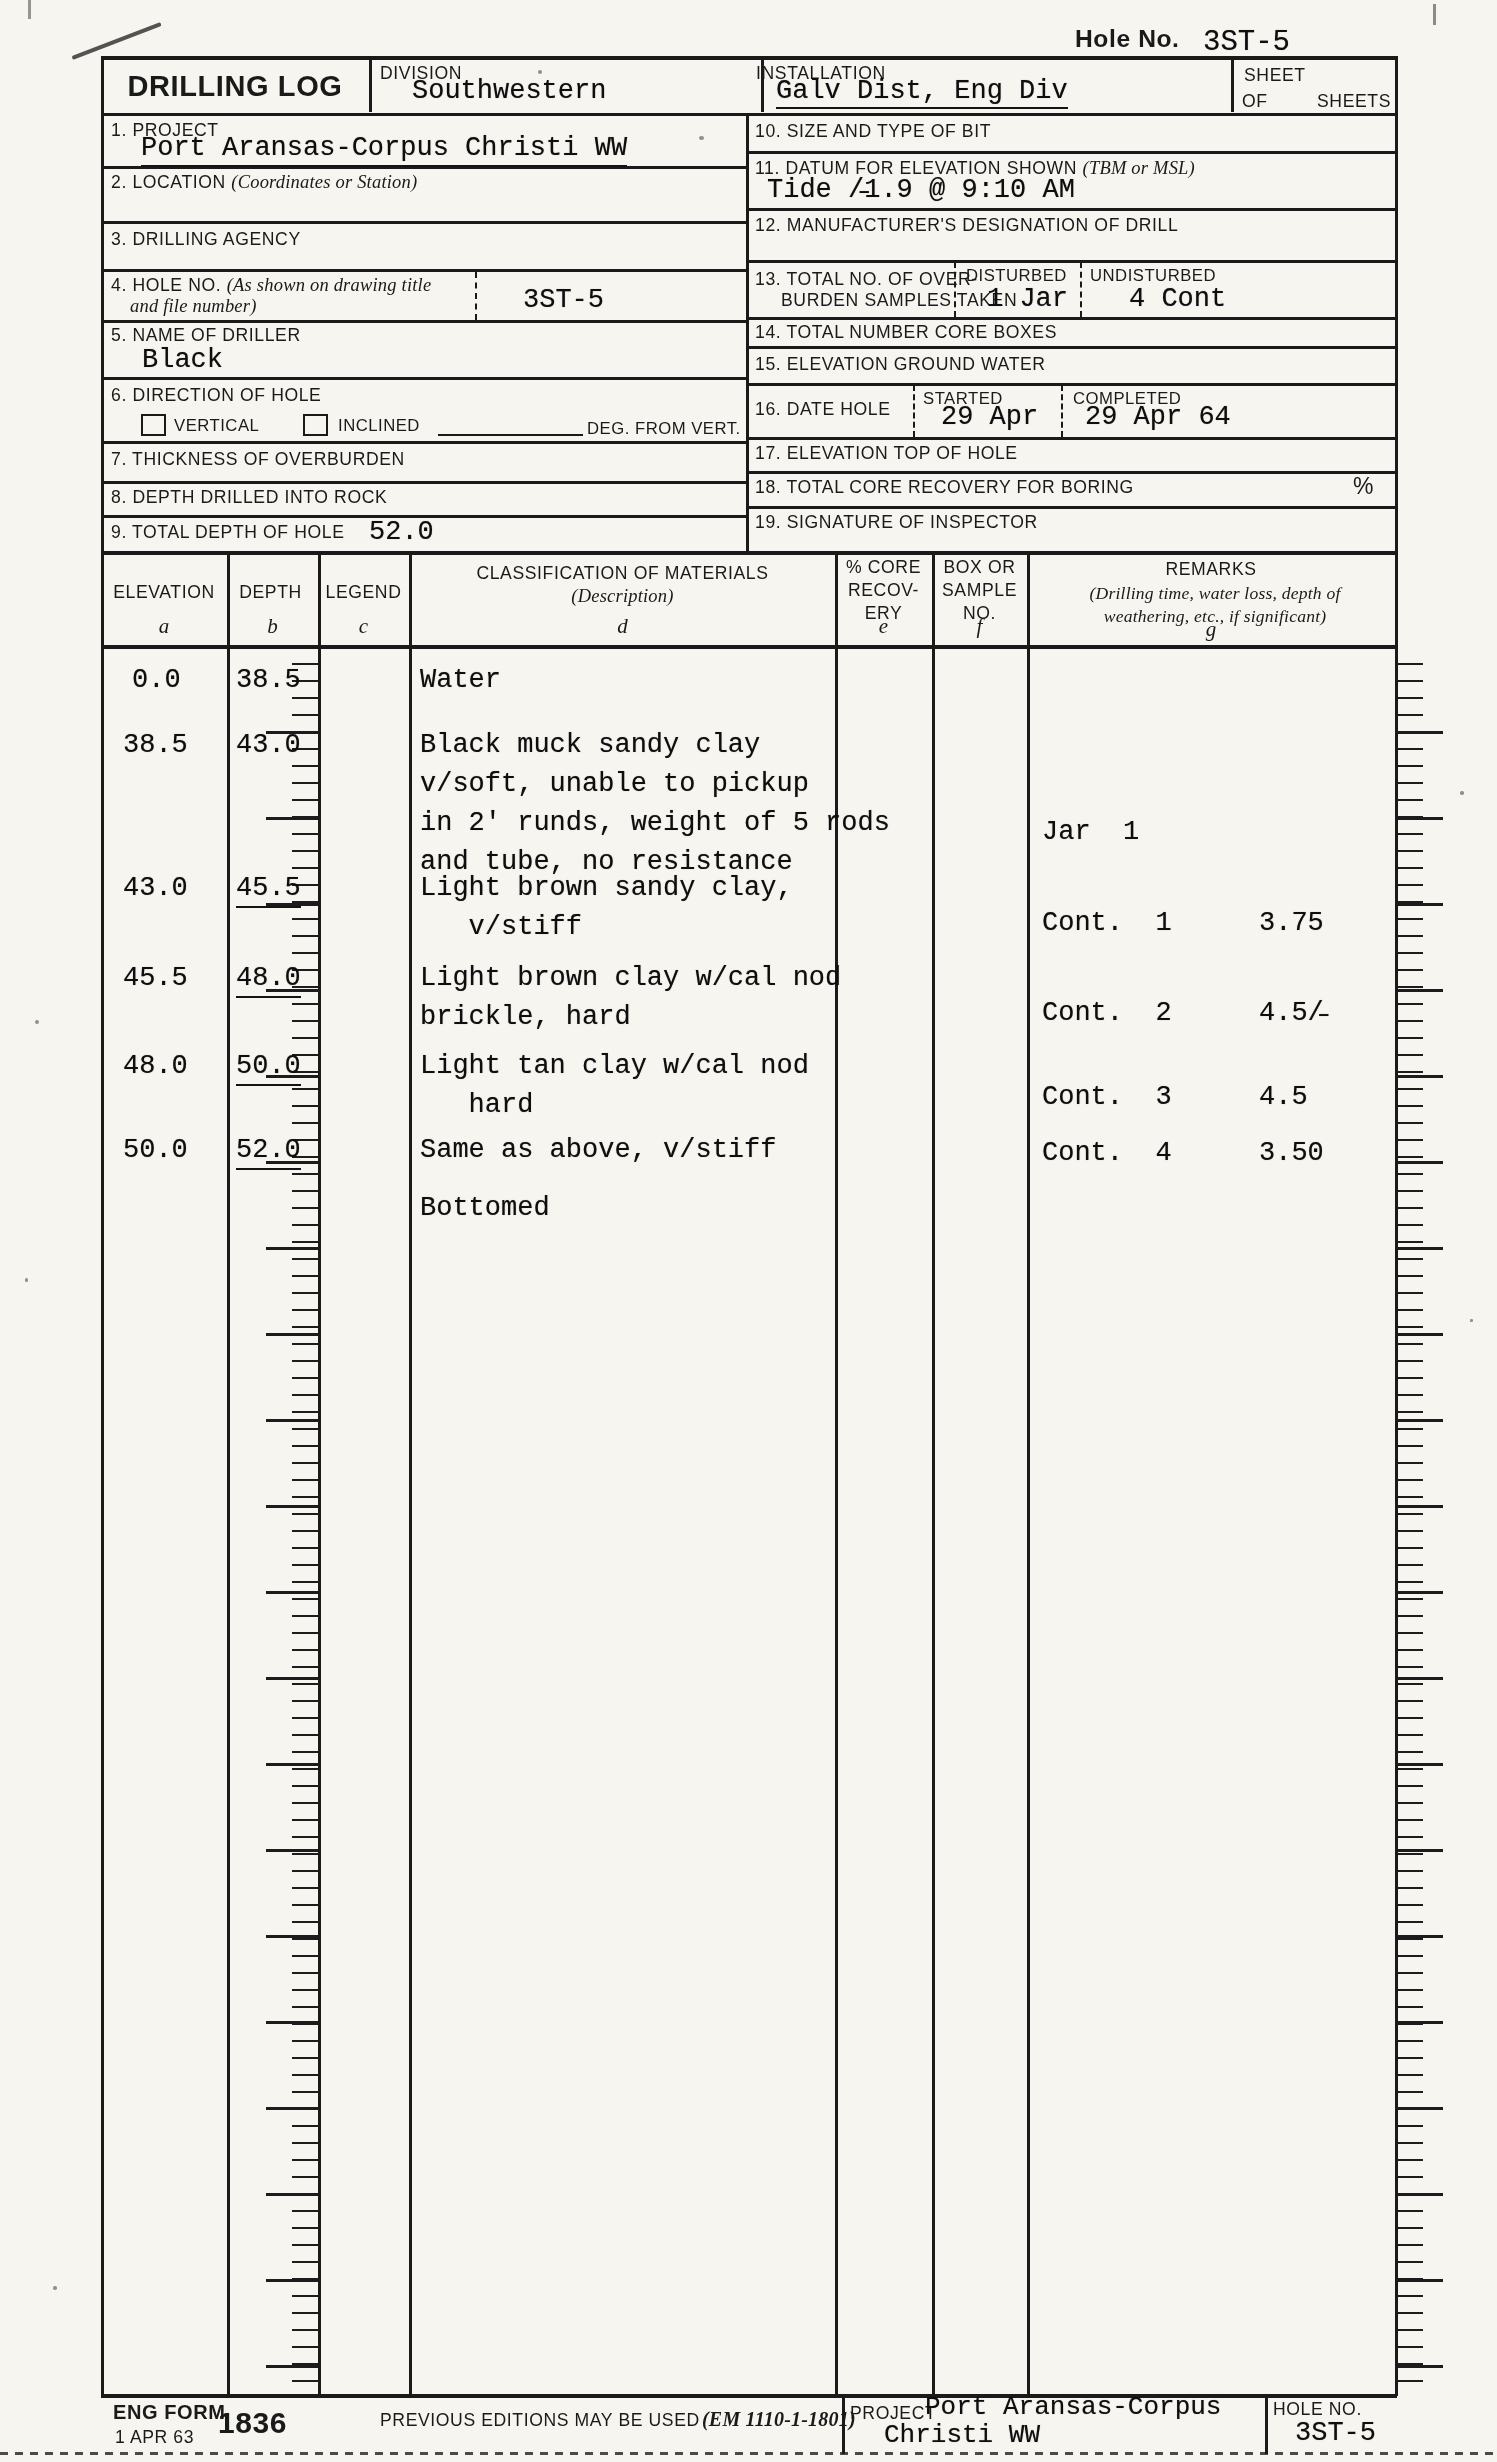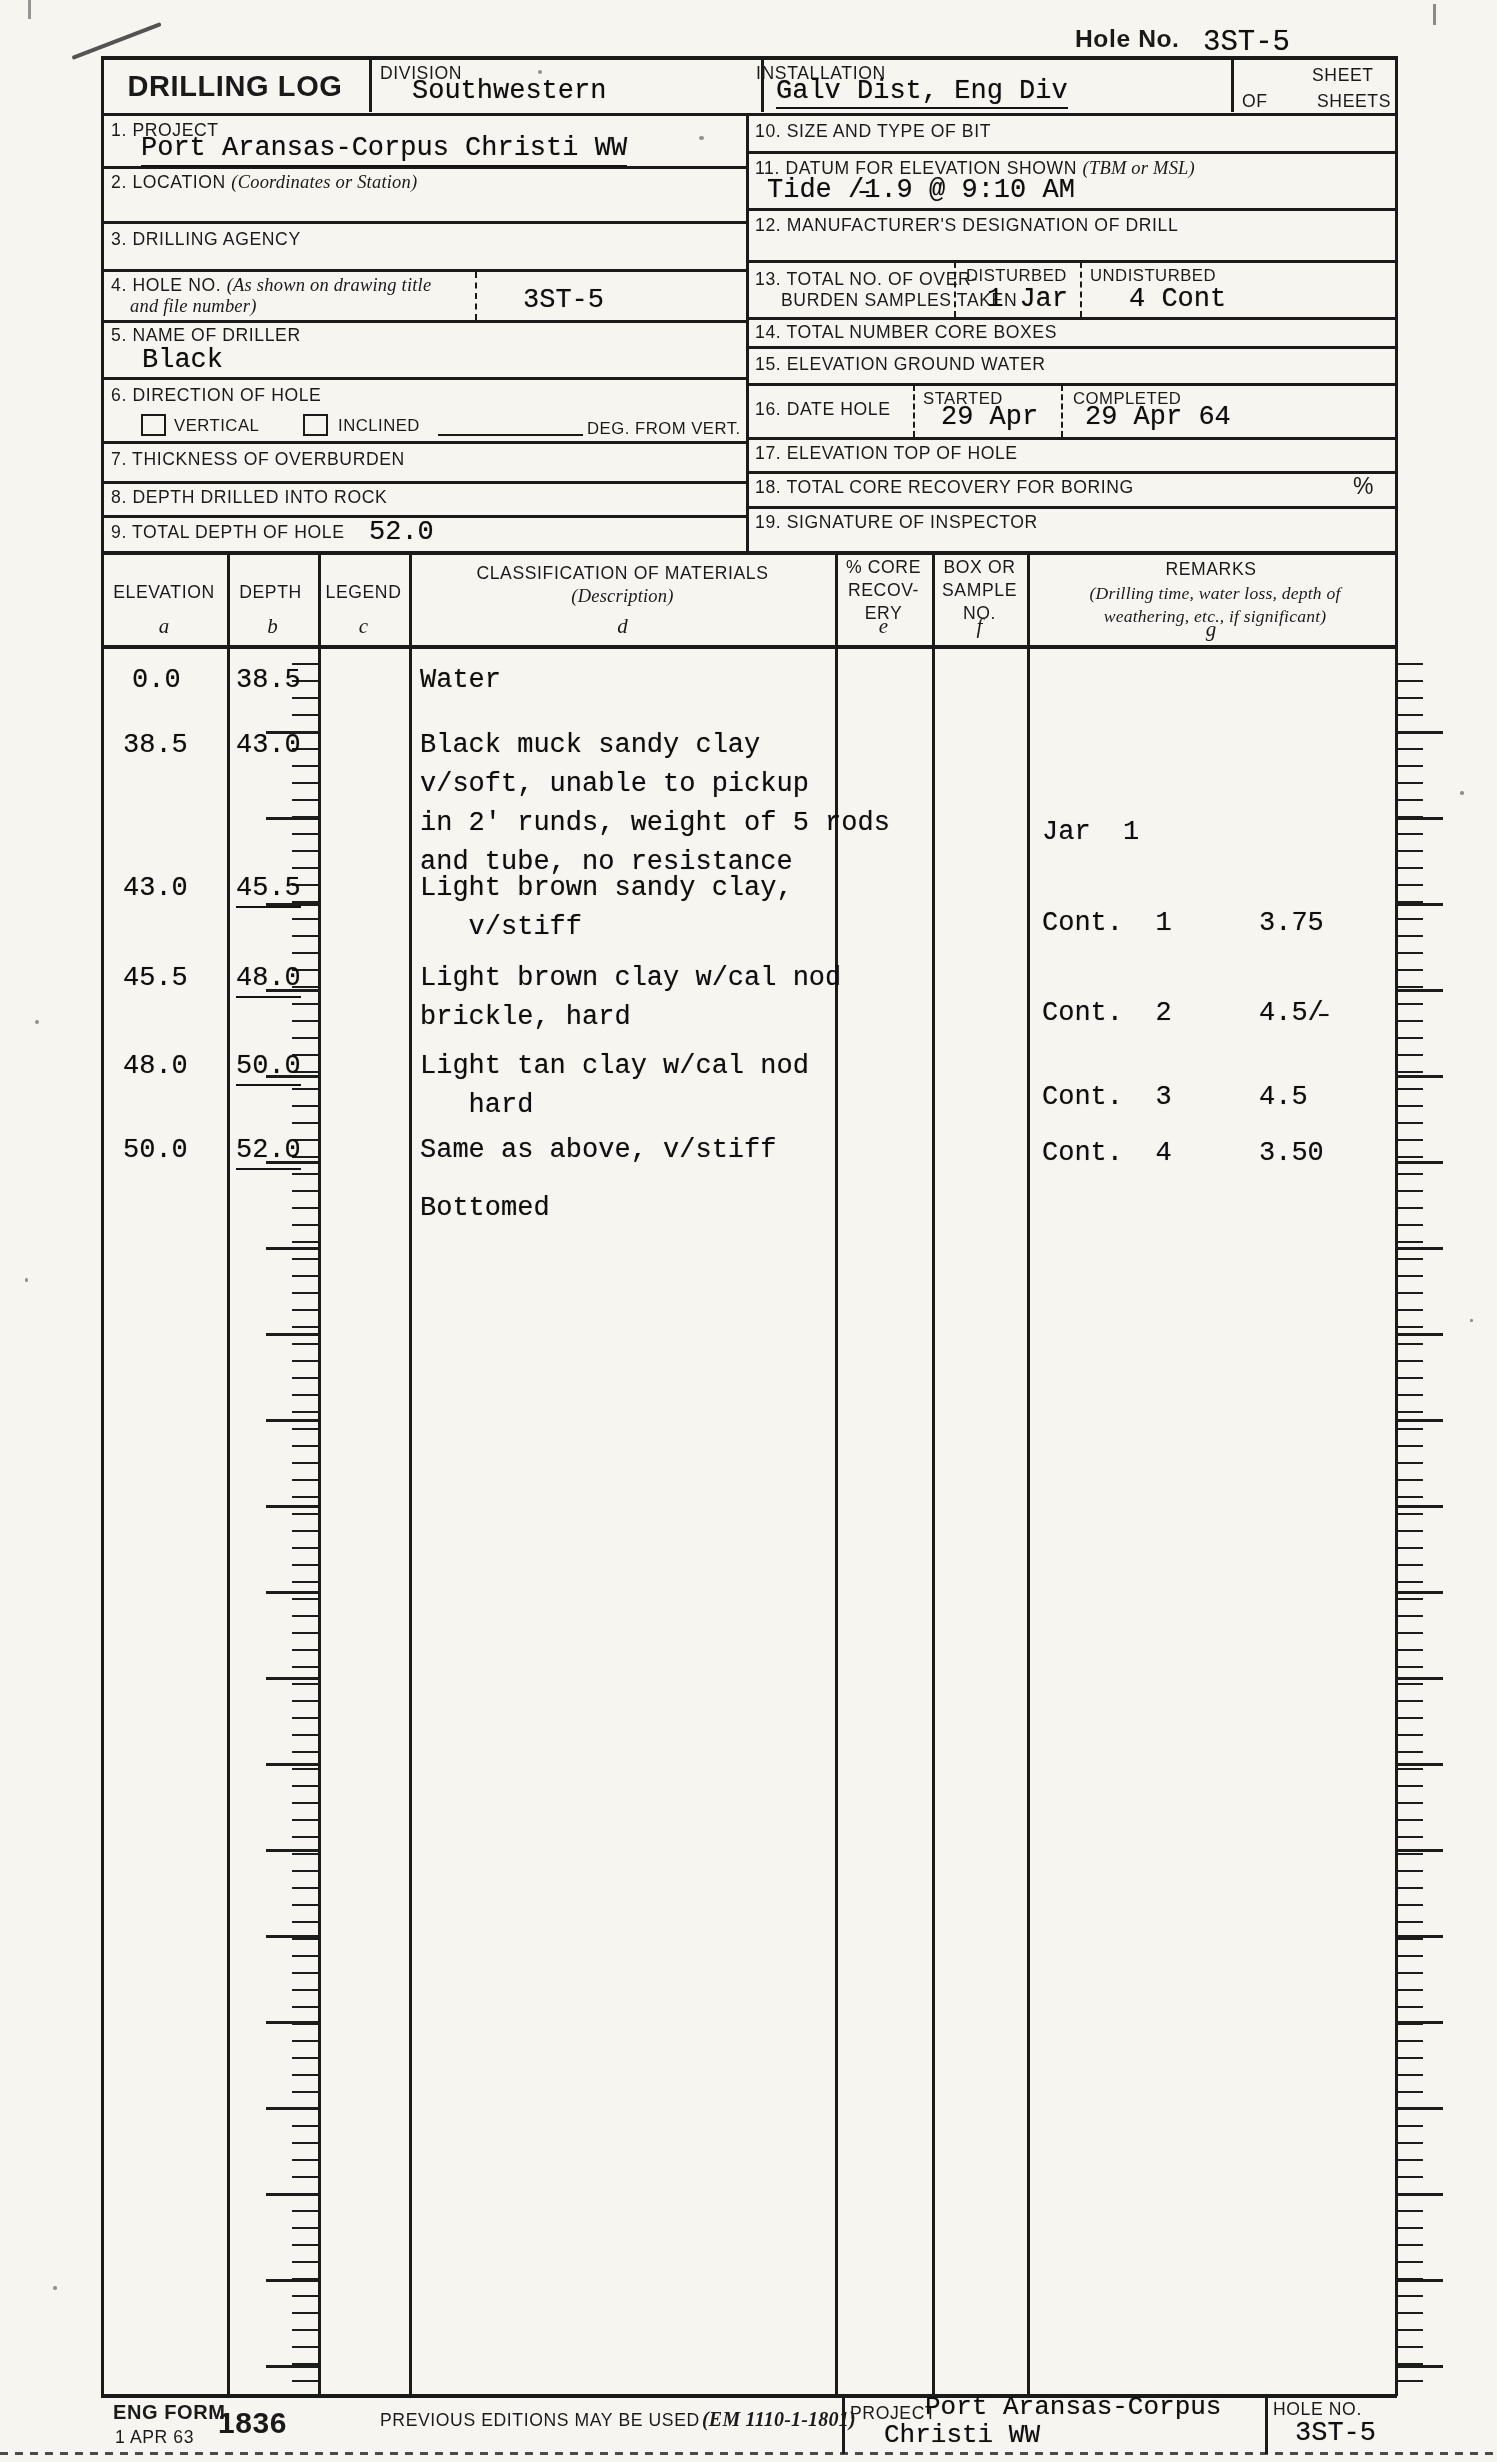--- a/index.html
+++ b/index.html
@@ -59,21 +59,21 @@
   <div class="vl" style="left:1395px;top:56px;height:2340px;"></div>
   <div class="vl" style="left:369px;top:56px;height:56px;"></div>
   <div class="vl" style="left:761px;top:56px;height:56px;"></div>
   <div class="vl" style="left:1231px;top:56px;height:56px;"></div>
 
   <div class="lbl bold ctr" style="left:101px;top:70px;width:268px;font-size:29px;">DRILLING LOG</div>
   <div class="lbl" style="left:380px;top:63px;">DIVISION</div>
   <div class="typed" style="left:412px;top:74px;line-height:35px;">Southwestern</div>
   <div class="lbl" style="left:756px;top:63px;">INSTALLATION</div>
   <div class="typed ul2" style="left:776px;top:76px;line-height:30px;">Galv Dist, Eng Div</div>
-  <div class="lbl" style="left:1312px;top:65px;">SHEET</div>
+  <div class="lbl" style="left:1244px;top:65px;">SHEET</div>
   <div class="lbl" style="left:1242px;top:91px;">OF</div>
   <div class="lbl" style="left:1317px;top:91px;">SHEETS</div>
 
   <div class="vl" style="left:746px;top:113px;height:441px;"></div>
   <div class="hl" style="left:101px;top:166px;width:645px;"></div>
   <div class="hl" style="left:101px;top:221px;width:645px;"></div>
   <div class="hl" style="left:101px;top:269px;width:645px;"></div>
   <div class="hl" style="left:101px;top:320px;width:645px;"></div>
   <div class="hl" style="left:101px;top:377px;width:645px;"></div>
   <div class="hl" style="left:101px;top:441px;width:645px;"></div>

